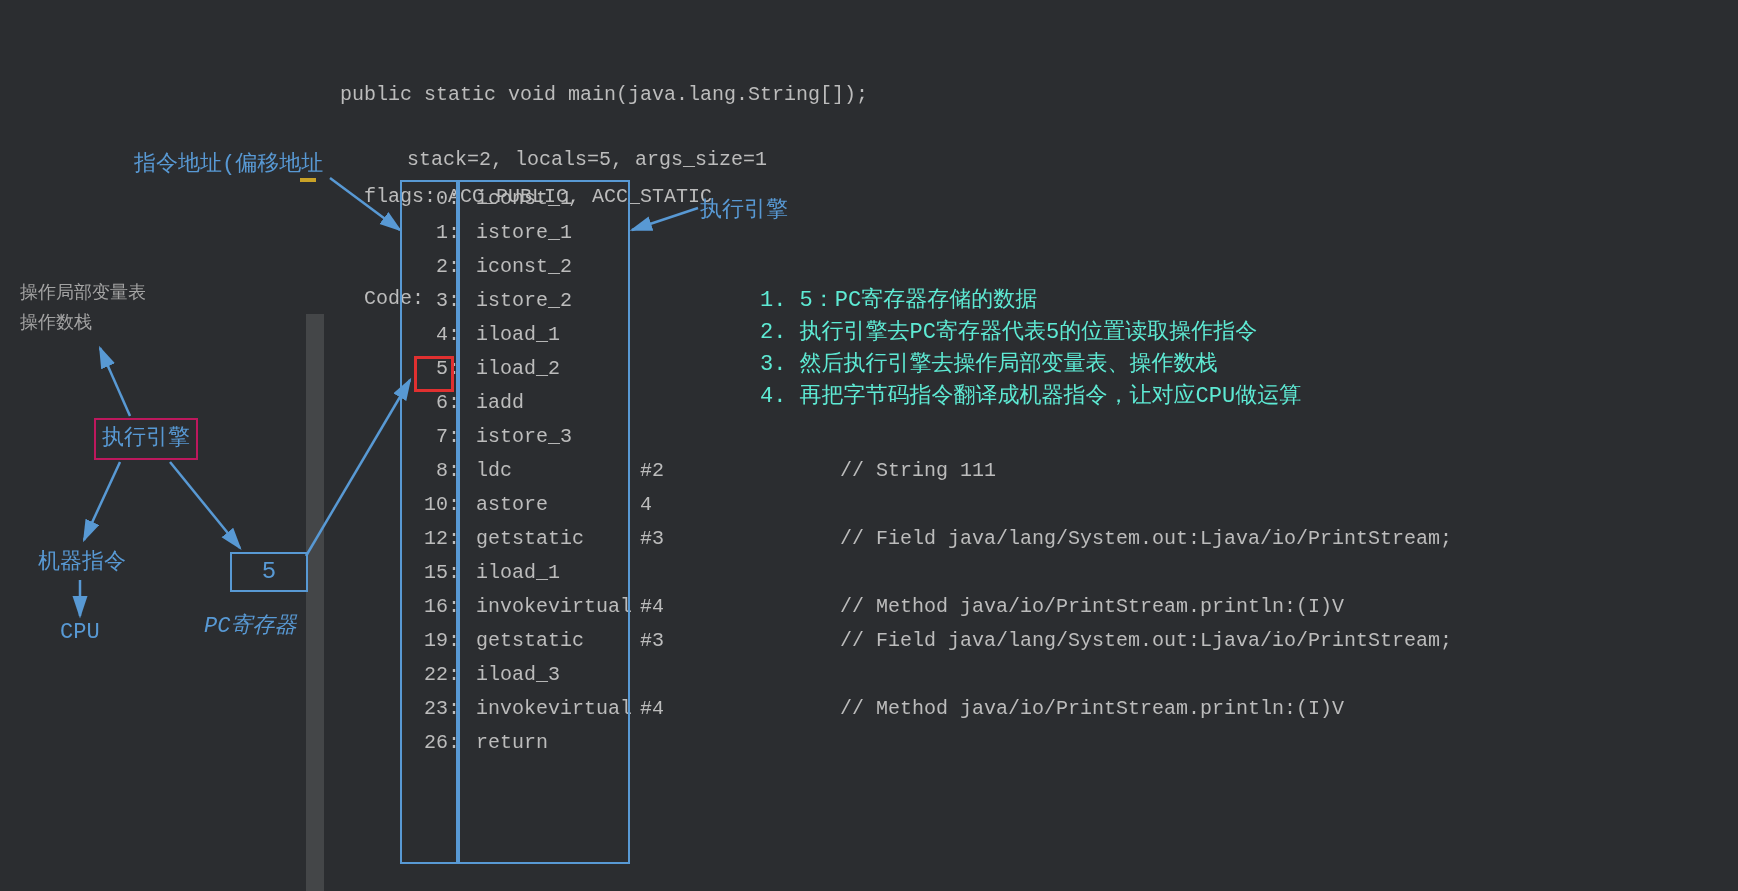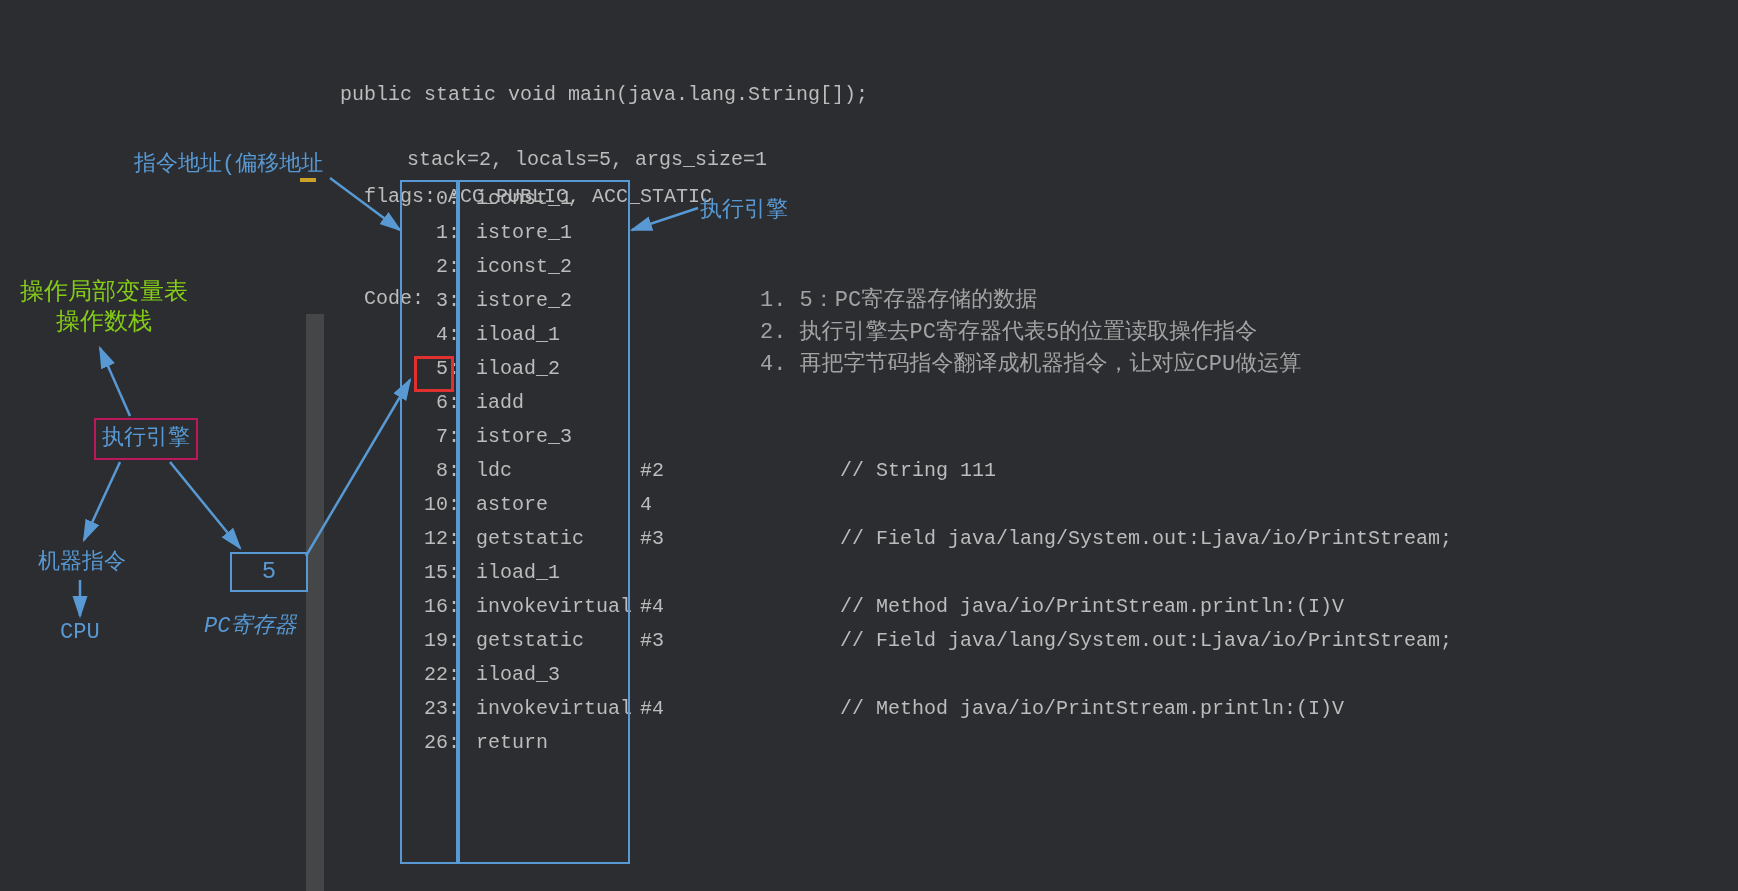--- a/index.html
+++ b/index.html
@@ -111,24 +111,23 @@
     top: 356px;
     width: 34px;
     height: 30px;
     border: 3px solid #e03030;
     pointer-events: none;
   }
   .diagram-label-lvt {
     position: absolute;
     left: 20px;
     top: 278px;
-    color: #84cc16;
-    font-size: 24px;
+    color: #a3a3a3;
+    font-size: 18px;
     line-height: 30px;
-    text-align: center;
   }
   .exec-engine-box {
     position: absolute;
     left: 94px;
     top: 418px;
     width: 100px;
     height: 38px;
     border: 2px solid #be185d;
     color: #5899d4;
     text-align: center;
@@ -166,21 +165,21 @@
     left: 204px;
     top: 610px;
     color: #5899d4;
     font-size: 22px;
     font-style: italic;
   }
   .notes {
     position: absolute;
     left: 760px;
     top: 285px;
-    color: #a3a3a3;
+    color: #5eead4;
     font-size: 22px;
     line-height: 32px;
   }
   svg.arrows {
     position: absolute;
     left: 0;
     top: 0;
     width: 1738px;
     height: 891px;
     pointer-events: none;
@@ -236,20 +235,21 @@
 
 <div class="exec-engine-box">执行引擎</div>
 <div class="machine-instr">机器指令</div>
 <div class="cpu-label">CPU</div>
 <div class="pc-box">5</div>
 <div class="pc-label">PC寄存器</div>
 
 <div class="notes">
   <div>1. 5：PC寄存器存储的数据</div>
   <div>2. 执行引擎去PC寄存器代表5的位置读取操作指令</div>
+  <div>3. 然后执行引擎去操作局部变量表、操作数栈</div>
   <div>4. 再把字节码指令翻译成机器指令，让对应CPU做运算</div>
 </div>
 
 <svg class="arrows">
   <defs>
     <marker id="ah" markerWidth="10" markerHeight="10" refX="8" refY="3" orient="auto">
       <path d="M0,0 L9,3 L0,6 Z" class="arrow-head"></path>
     </marker>
   </defs>
 

